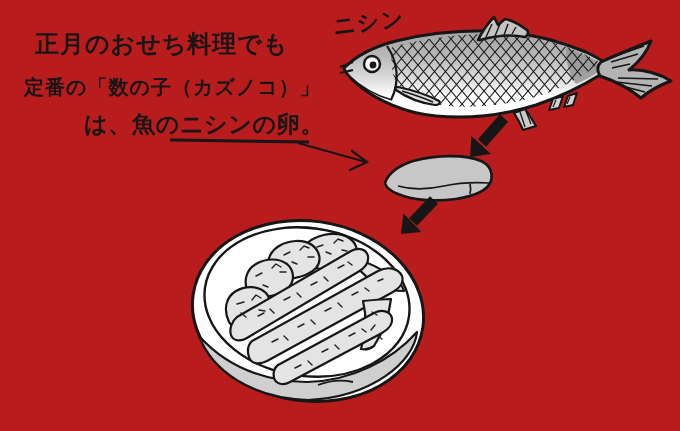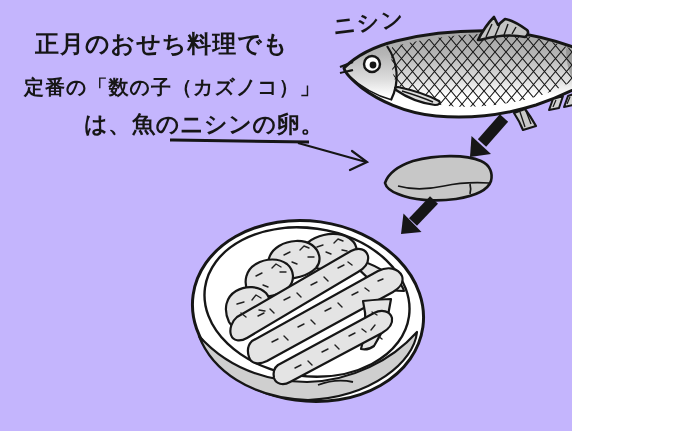--- a/index.html
+++ b/index.html
@@ -1,17 +1,17 @@
 <!DOCTYPE html>
 <html><head>
 <meta charset="utf-8">
 <style>
   html,body{margin:0;padding:0;background:#ffffff;}
   .stage{
-    position:relative;width:572px;height:431px;background:#c4b5fd;overflow:hidden;
+    position:relative;width:680px;height:431px;background:#b91c1c;overflow:hidden;
     font-family:"DejaVu Sans",sans-serif;
   }
   svg{display:block}
   .cap{fill:#161616;font-weight:600;}
   .ink{stroke:#161616;}
 </style>
 </head>
 <body>
 
 <div class="stage">

